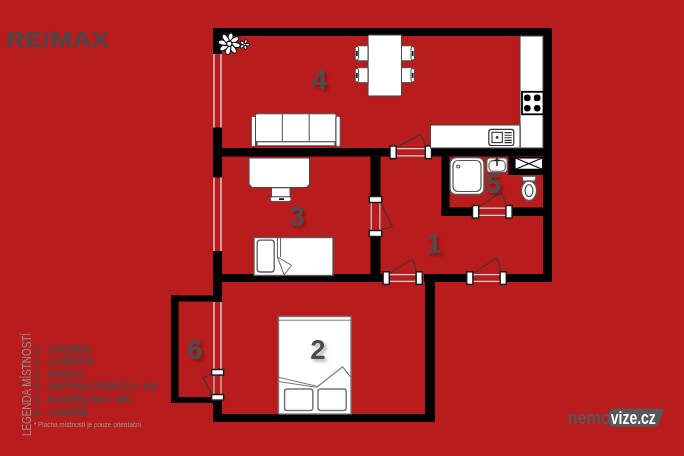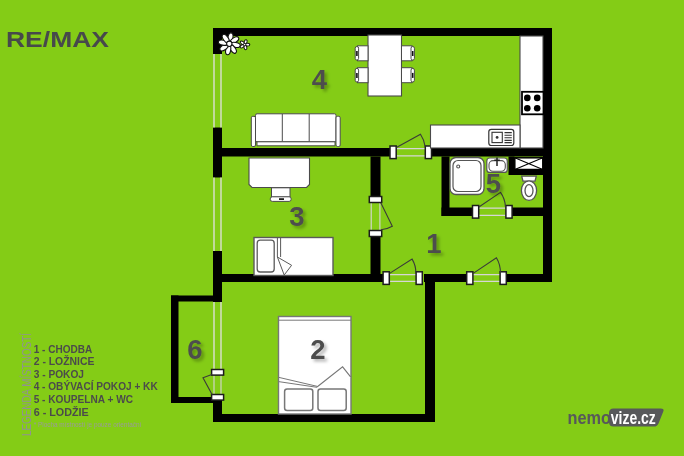--- a/index.html
+++ b/index.html
@@ -1,16 +1,16 @@
 <!DOCTYPE html>
 <html><head>
 <meta charset="utf-8">
 <style>
   html,body{margin:0;padding:0;background:#fff;}
-  .page{position:relative;width:684px;height:456px;background:#84cc16;overflow:hidden;
+  .page{position:relative;width:684px;height:456px;background:#b91c1c;overflow:hidden;
         font-family:"Liberation Sans", sans-serif;}
   svg{position:absolute;left:0;top:0;}
   text{font-family:"Liberation Sans", sans-serif;}
 </style>
 </head>
 <body>
 <div class="page">
 <svg width="684" height="456" viewBox="0 0 684 456">
 <defs>
 <filter id="numsh" x="-40%" y="-40%" width="200%" height="200%">

